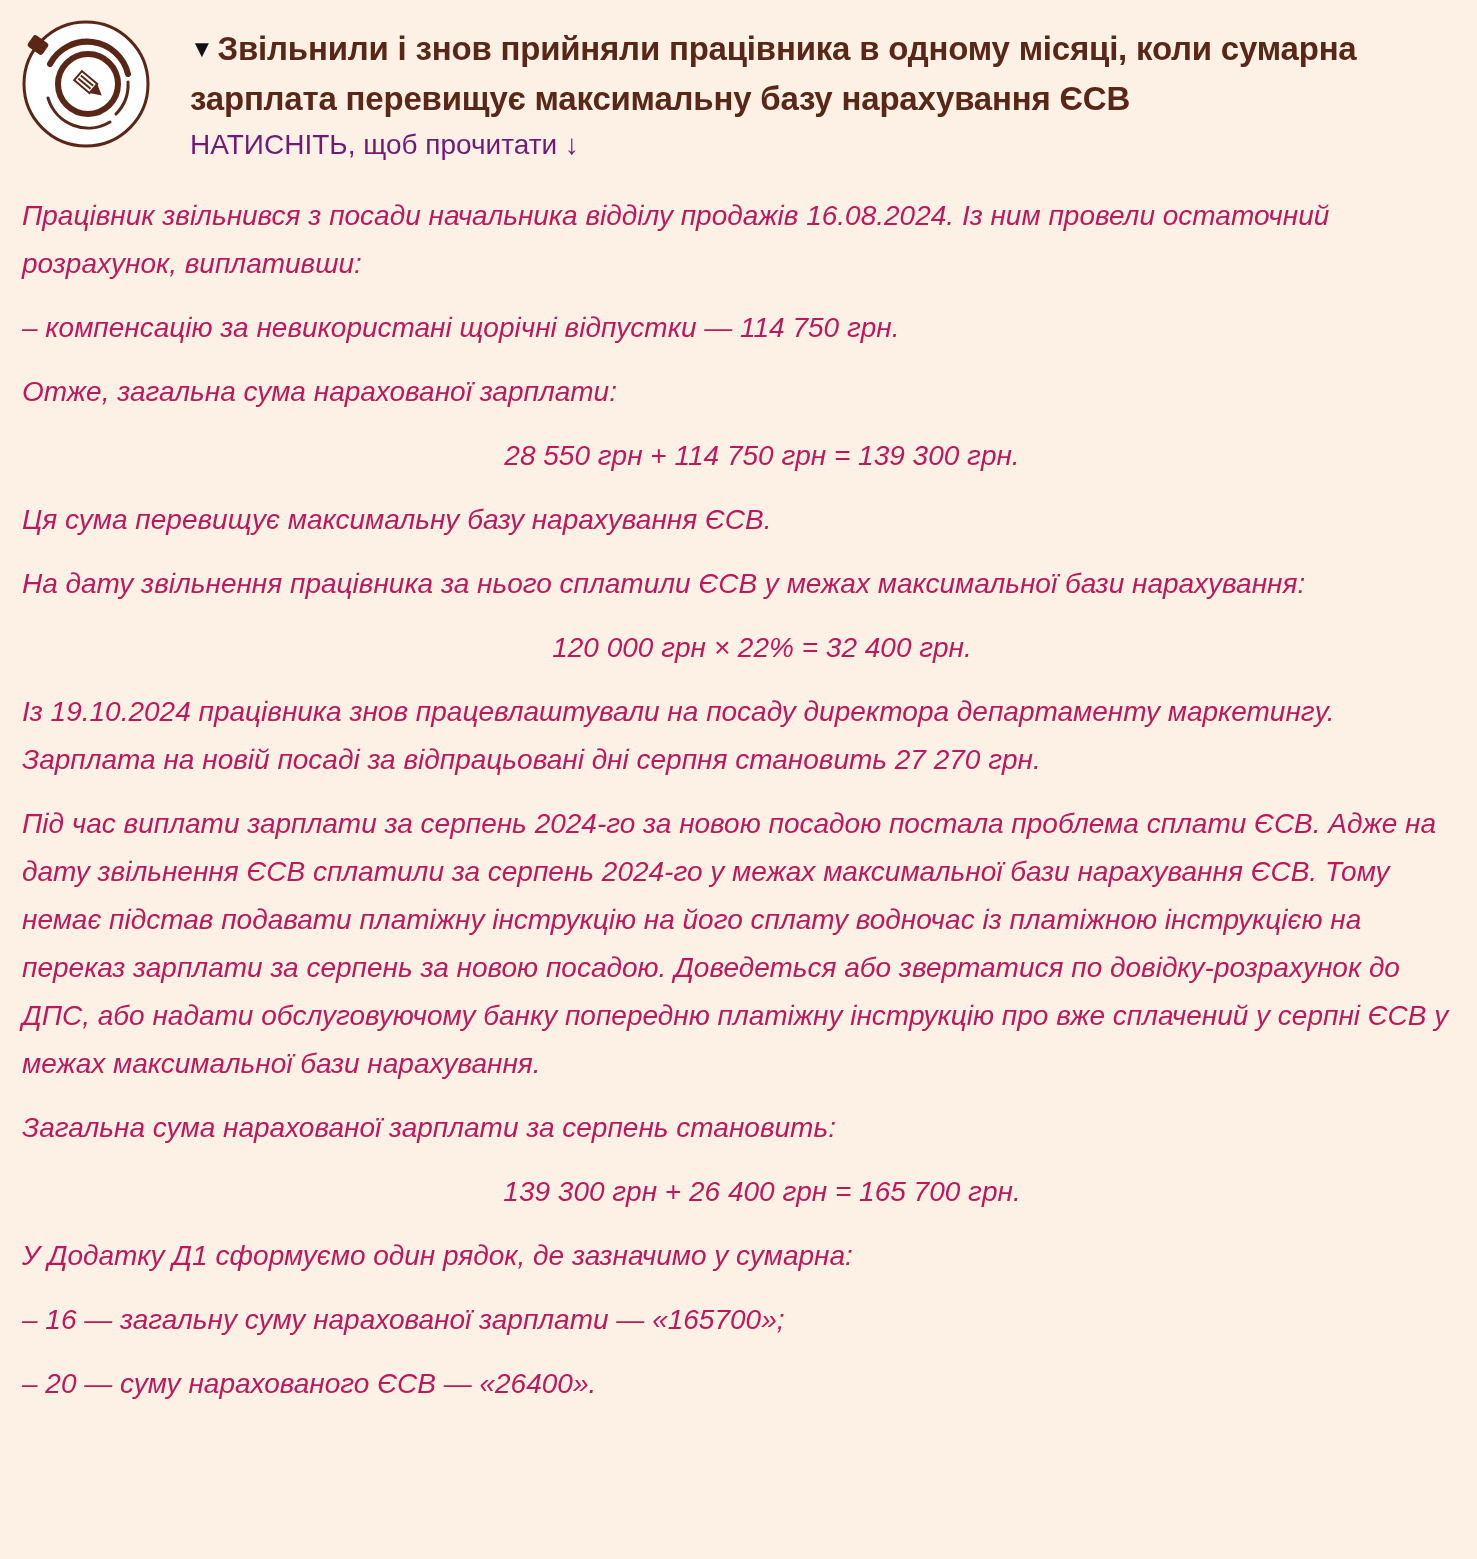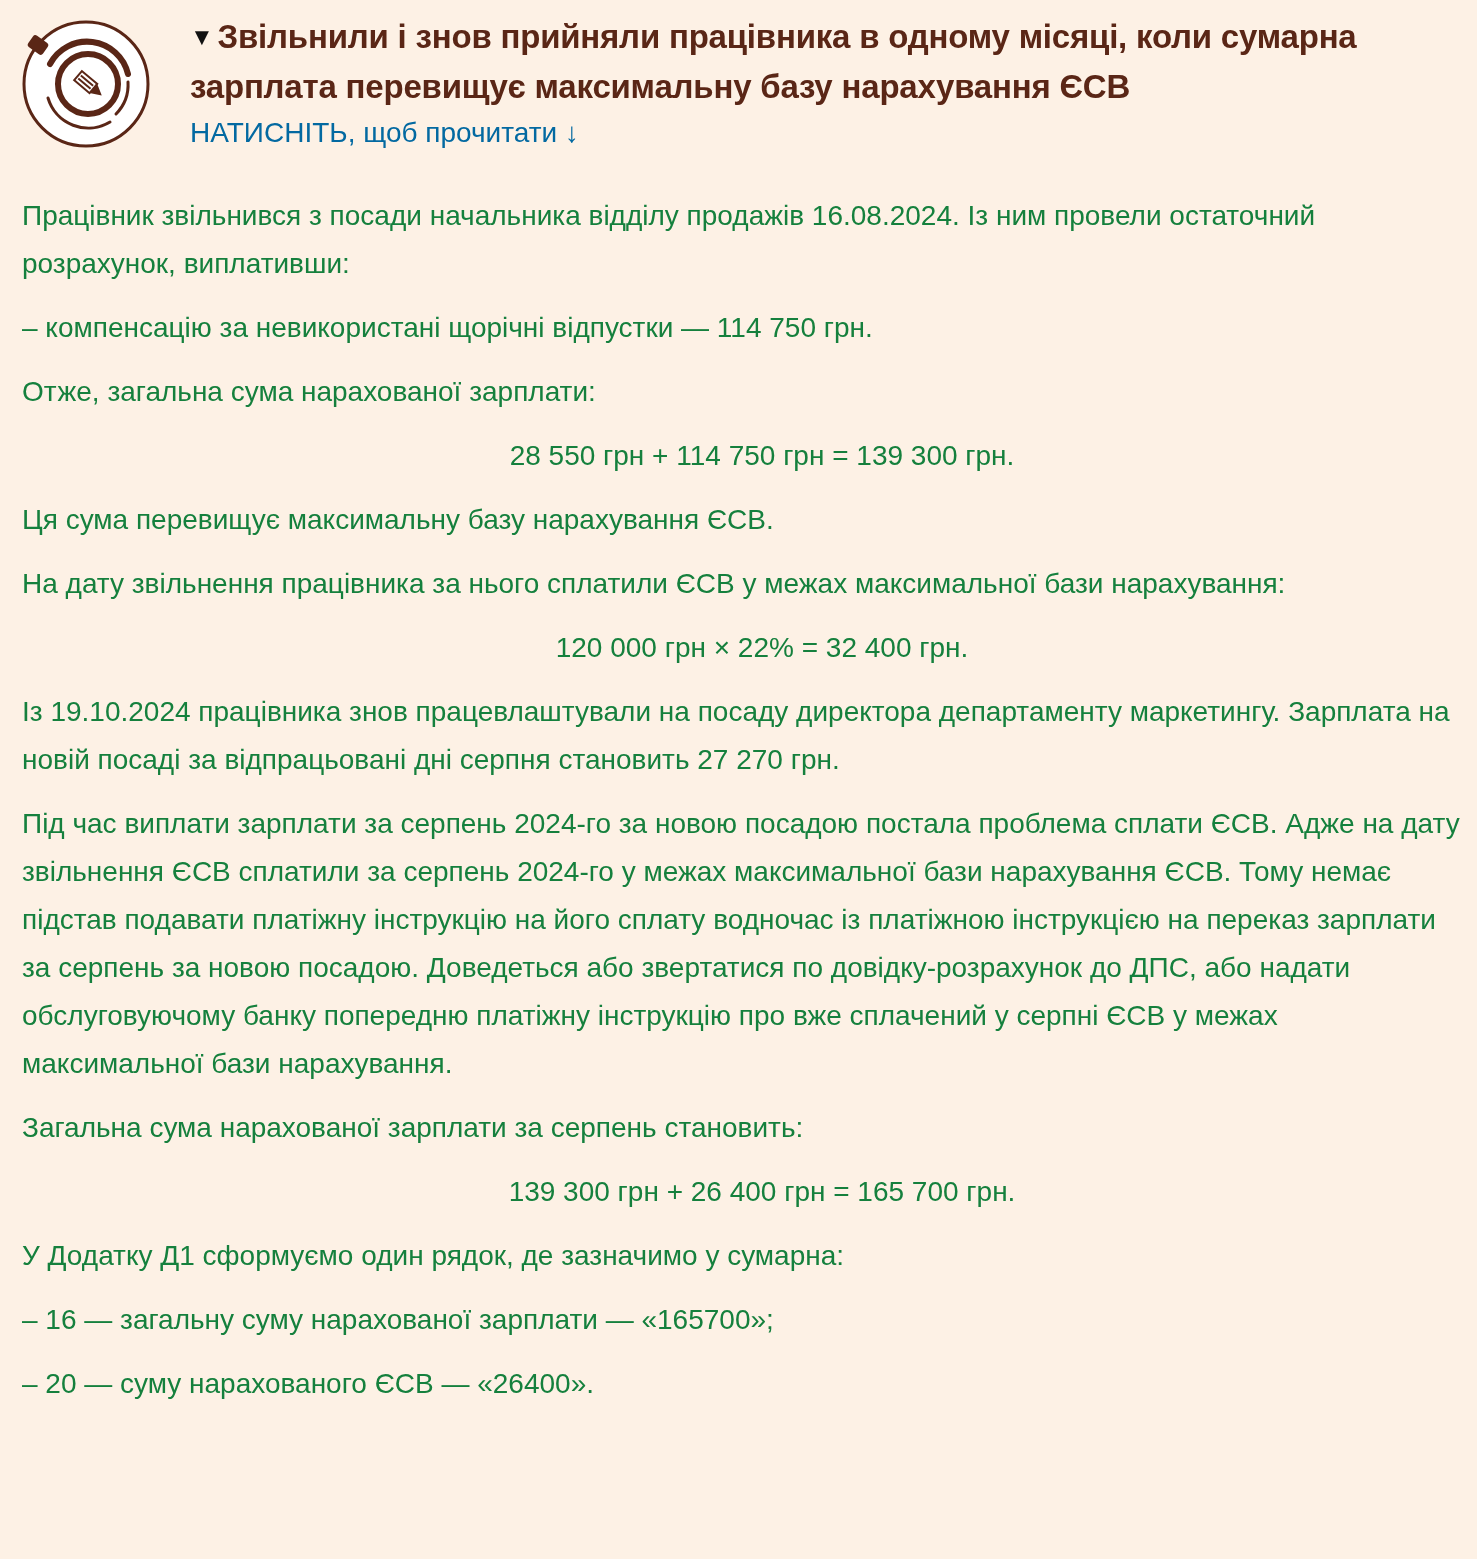--- a/index.html
+++ b/index.html
@@ -26,51 +26,52 @@
     .cup-icon {
       position: absolute;
       left: 20px;
       top: 18px;
       width: 132px;
       height: 132px;
     }
     .title-block {
       position: absolute;
       left: 190px;
-      top: 12px;
+      top: 24px;
       width: 1260px;
     }
     .title {
       font-size: 33px;
       font-weight: bold;
       color: #5a2616;
       line-height: 50px;
       margin: 0;
       letter-spacing: -0.2px;
     }
     .triangle {
       color: #111;
       font-size: 24px;
       margin-right: 4px;
       vertical-align: 3px;
     }
     .hint {
       font-size: 28px;
-      color: #0369a1;
+      color: #701a75;
       line-height: 46px;
       margin-top: -2px;
     }
     .content {
       position: absolute;
       left: 22px;
       top: 192px;
       width: 1440px;
       font-size: 28px;
       line-height: 48px;
-      color: #15803d;
+      color: #be185d;
+      font-style: italic;
     }
     .content p {
       margin: 0 0 16px 0;
     }
     .content p.center {
       text-align: center;
       padding-left: 40px;
     }
   </style>
 </head>

